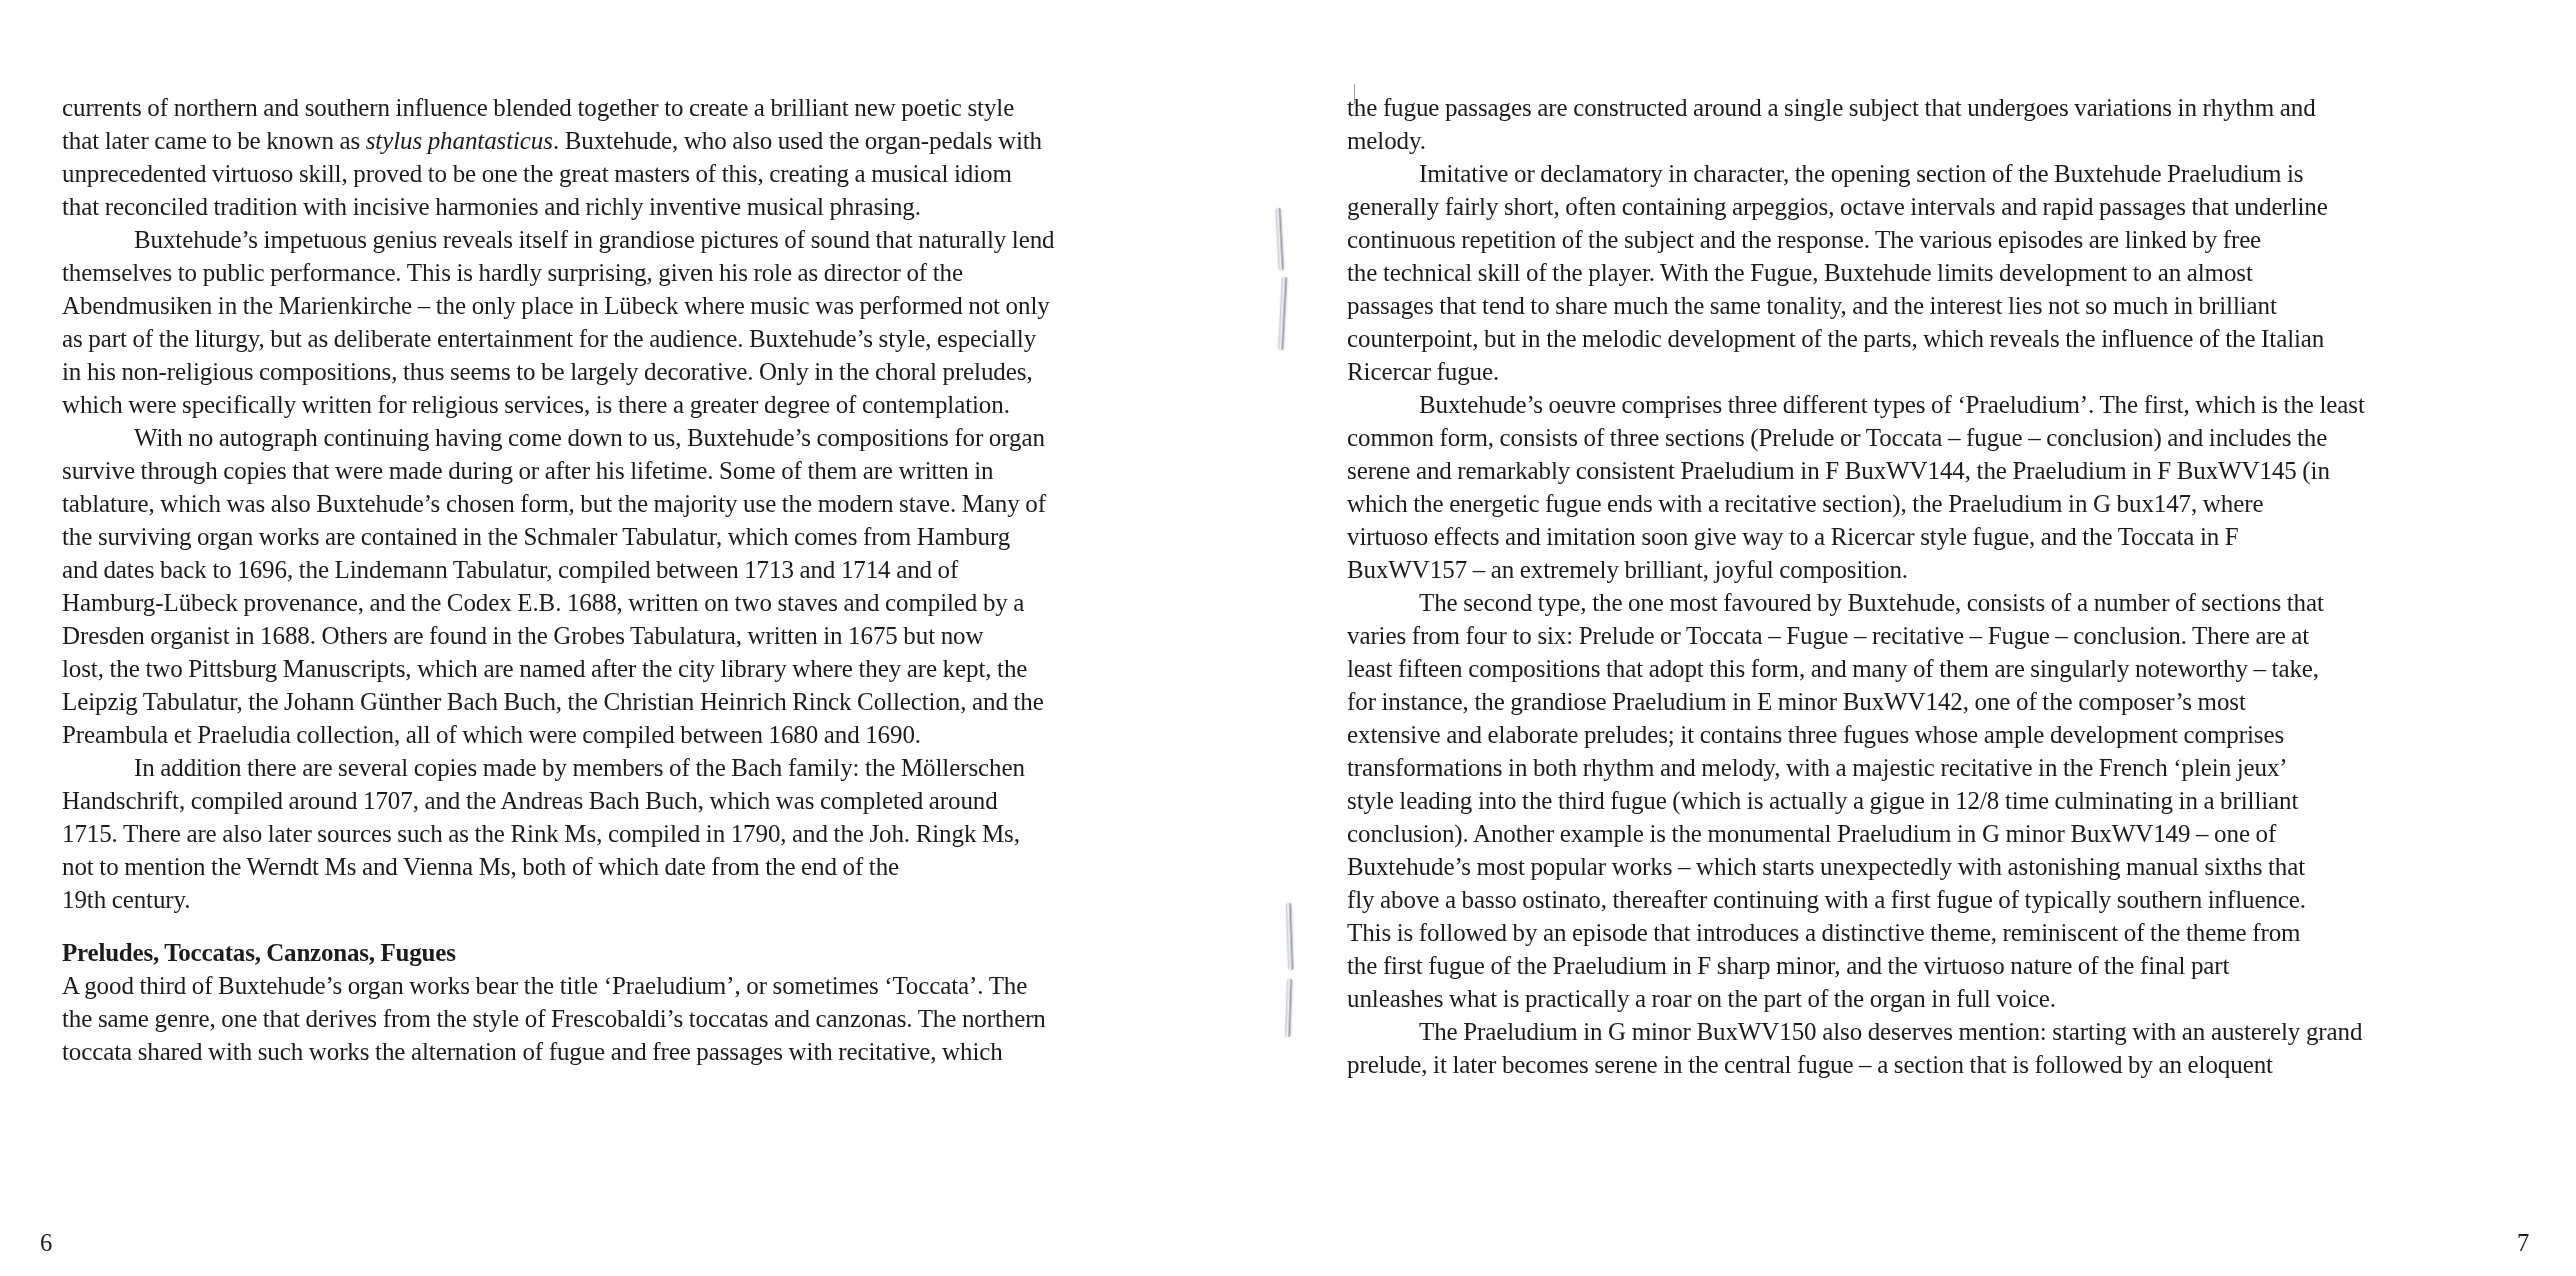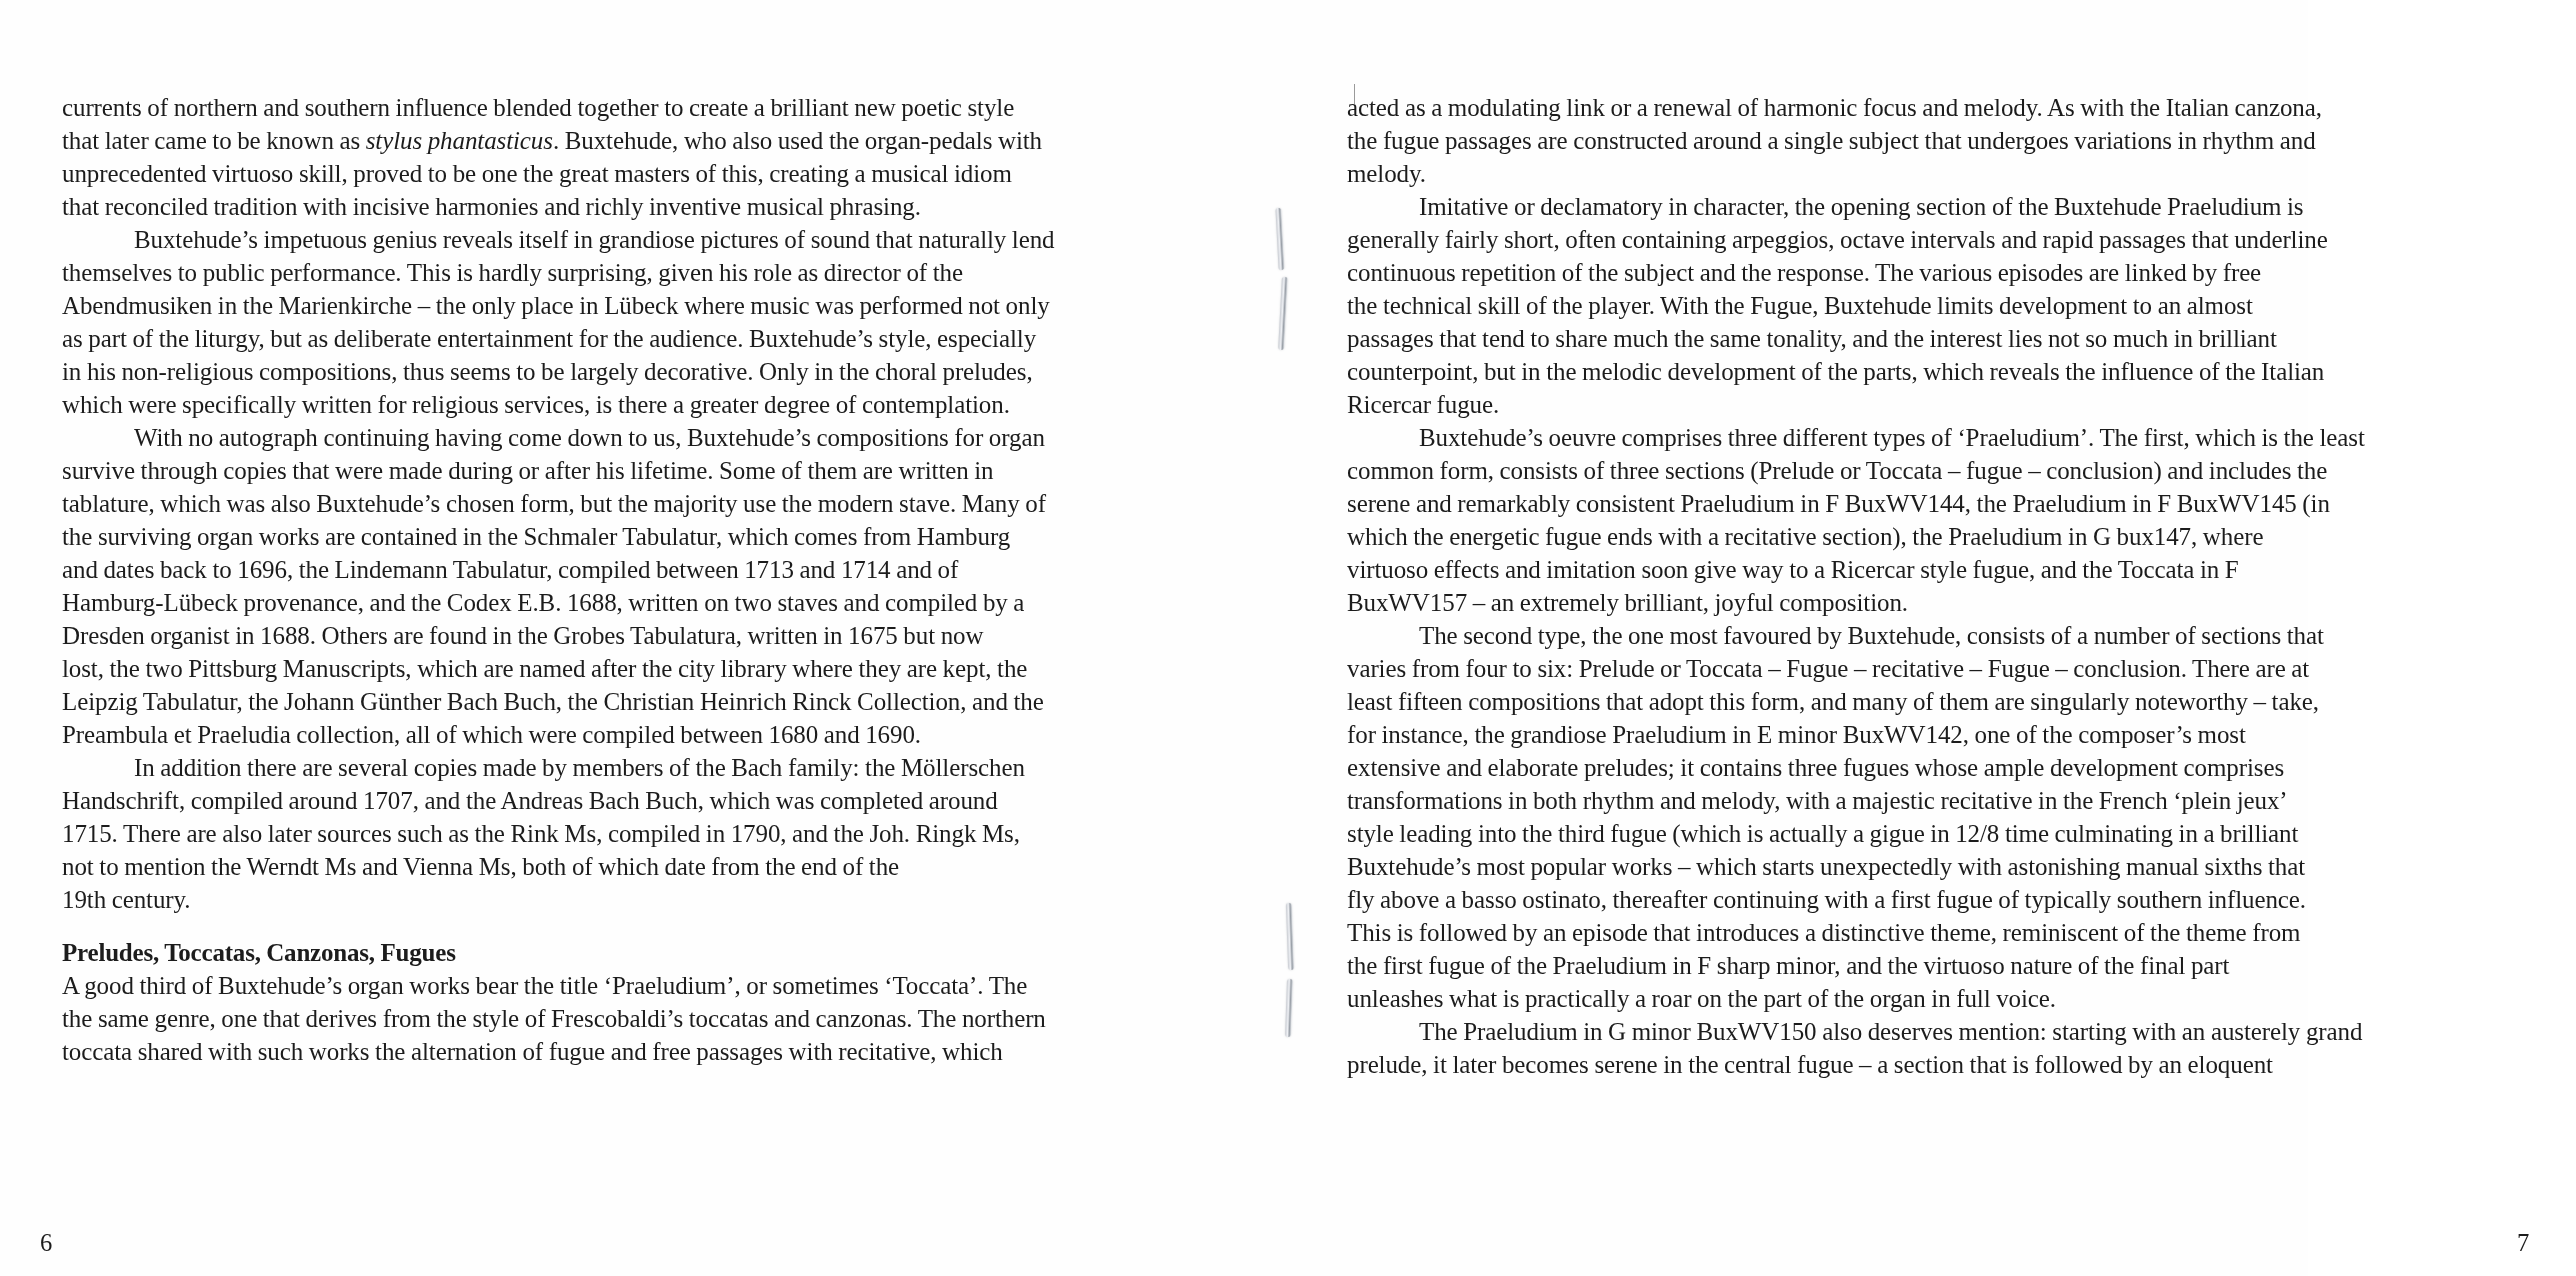--- a/index.html
+++ b/index.html
@@ -140,21 +140,20 @@
           </div>
         </div>
     </div>
     <div class="page-number">6</div>
   </div>
 
   <div class="page page-right">
     <div class="text-block">
       <div id="right-paras">
           <div class="para no-indent">
-            <span class="line first">acted as a modulating link or a renewal of harmonic focus and melody. As with the Italian canzona,</span>
             <span class="line">the fugue passages are constructed around a single subject that undergoes variations in rhythm and</span>
             <span class="line">melody.</span>
           </div>
           <div class="para">
             <span class="line first">Imitative or declamatory in character, the opening section of the Buxtehude Praeludium is</span>
             <span class="line">generally fairly short, often containing arpeggios, octave intervals and rapid passages that underline</span>
             <span class="line">continuous repetition of the subject and the response. The various episodes are linked by free</span>
             <span class="line">the technical skill of the player. With the Fugue, Buxtehude limits development to an almost</span>
             <span class="line">passages that tend to share much the same tonality, and the interest lies not so much in brilliant</span>
             <span class="line">counterpoint, but in the melodic development of the parts, which reveals the influence of the Italian</span>
@@ -169,20 +168,21 @@
             <span class="line">BuxWV157 – an extremely brilliant, joyful composition.</span>
           </div>
           <div class="para">
             <span class="line first">The second type, the one most favoured by Buxtehude, consists of a number of sections that</span>
             <span class="line">varies from four to six: Prelude or Toccata – Fugue – recitative – Fugue – conclusion. There are at</span>
             <span class="line">least fifteen compositions that adopt this form, and many of them are singularly noteworthy – take,</span>
             <span class="line">for instance, the grandiose Praeludium in E minor BuxWV142, one of the composer’s most</span>
             <span class="line">extensive and elaborate preludes; it contains three fugues whose ample development comprises</span>
             <span class="line">transformations in both rhythm and melody, with a majestic recitative in the French ‘plein jeux’</span>
             <span class="line">style leading into the third fugue (which is actually a gigue in 12/8 time culminating in a brilliant</span>
+            <span class="line">conclusion). Another example is the monumental Praeludium in G minor BuxWV149 – one of</span>
             <span class="line">Buxtehude’s most popular works – which starts unexpectedly with astonishing manual sixths that</span>
             <span class="line">fly above a basso ostinato, thereafter continuing with a first fugue of typically southern influence.</span>
             <span class="line">This is followed by an episode that introduces a distinctive theme, reminiscent of the theme from</span>
             <span class="line">the first fugue of the Praeludium in F sharp minor, and the virtuoso nature of the final part</span>
             <span class="line">unleashes what is practically a roar on the part of the organ in full voice.</span>
           </div>
           <div class="para">
             <span class="line first">The Praeludium in G minor BuxWV150 also deserves mention: starting with an austerely grand</span>
             <span class="line">prelude, it later becomes serene in the central fugue – a section that is followed by an eloquent</span>
           </div>

